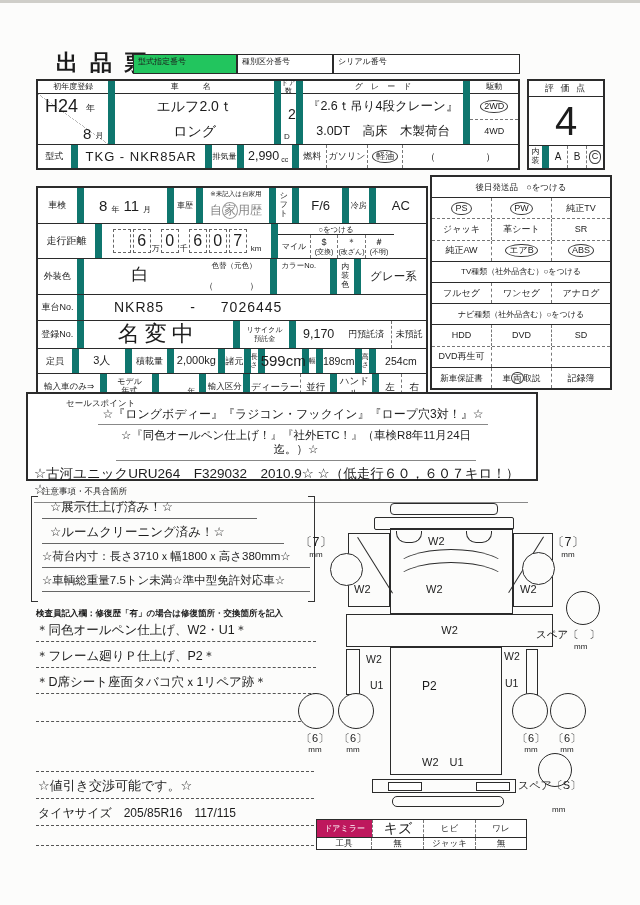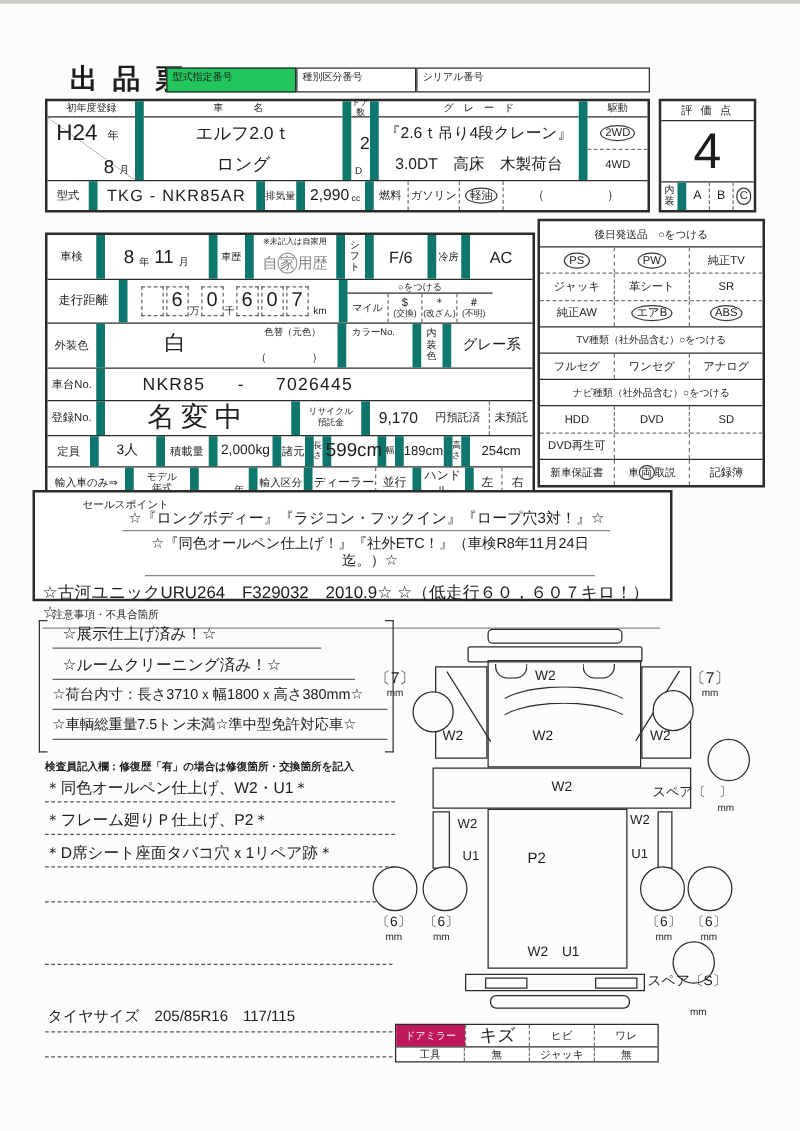--- a/index.html
+++ b/index.html
@@ -295,20 +295,21 @@
 
   <div class="a" style="left:36px;top:608px;width:280px">
     <div style="font-size:8.5px;font-weight:bold">検査員記入欄：修復歴「有」の場合は修復箇所・交換箇所を記入</div>
     <div style="font-size:12.5px;padding:5px 0 3px 0;border-bottom:1.3px dashed #555">＊同色オールペン仕上げ、W2・U1＊</div>
     <div style="font-size:12.5px;padding:7px 0 3px 0;border-bottom:1.3px dashed #555">＊フレーム廻りＰ仕上げ、P2＊</div>
     <div style="font-size:12.5px;padding:7px 0 3px 0;border-bottom:1.3px dashed #555">＊D席シート座面タバコ穴ｘ1リペア跡＊</div>
     <div style="height:28px;border-bottom:1.3px dashed #555"></div>
   </div>
 
   <div class="a" style="left:36px;top:771px;width:278px;border-top:1.3px dashed #555"></div>
+  <div class="a" style="left:36px;top:776px;width:278px;font-size:13px;border-bottom:1.3px dashed #555;padding:2px 0 4px 2px">☆値引き交渉可能です。☆</div>
   <div class="a" style="left:36px;top:804px;width:278px;font-size:12px;border-bottom:1.3px dashed #555;padding:2px 0 5px 2px">タイヤサイズ　205/85R16　117/115</div>
   <div class="a" style="left:36px;top:845px;width:278px;border-top:1.3px dashed #555"></div>
 
   <div class="a co" style="left:316px;top:819px;width:211px;height:31px;border:1.6px solid #2b2b2b;background:#fff">
     <div class="fx bB" style="flex:1">
       <div class="c" style="width:55px;font-size:8px;background:#be185d;color:#fff">ドアミラー</div>
       <div class="c bRd" style="width:52px;font-size:14px;border-left:1px dashed #777">キズ</div>
       <div class="c bRd" style="width:52px;font-size:8.5px">ヒビ</div>
       <div class="c" style="flex:1;font-size:8.5px">ワレ</div>
     </div>
@@ -371,21 +372,21 @@
     </div>
     <div class="a" style="left:216px;top:237px;width:34px;text-align:center">
       <div class="s11">〔6〕</div>
       <div class="s8">mm</div>
     </div>
     <div class="a" style="left:252px;top:237px;width:34px;text-align:center">
       <div class="s11">〔6〕</div>
       <div class="s8">mm</div>
     </div>
     <div class="tire" style="left:268px;top:96px;width:34px;height:34px"></div>
-    <span class="a" style="left:224px;top:133px;font-size:10.5px">スペア〔　〕</span>
+    <span class="a" style="left:238px;top:133px;font-size:10.5px">スペア〔　〕</span>
     <span class="a s8" style="left:276px;top:147px">mm</span>
     <span class="a s11" style="left:124px;top:261px">W2　U1</span>
     <div class="a" style="left:74px;top:284px;width:144px;height:14px;border:1.5px solid #2b2b2b"></div>
     <div class="a" style="left:90px;top:287px;width:34px;height:9px;border:1.3px solid #2b2b2b;background:#fff"></div>
     <div class="a" style="left:178px;top:287px;width:34px;height:9px;border:1.3px solid #2b2b2b;background:#fff"></div>
     <div class="a" style="left:94px;top:301px;width:112px;height:11px;border:1.5px solid #2b2b2b;border-radius:5px"></div>
     <div class="tire" style="left:240px;top:258px;width:34px;height:34px"></div>
     <span class="a" style="left:220px;top:284px;font-size:11px">スペア〔S〕</span>
     <span class="a s8" style="left:254px;top:310px">mm</span>
   </div>

